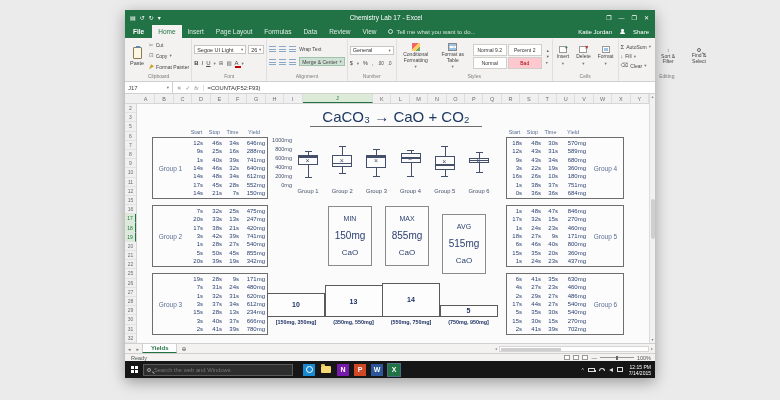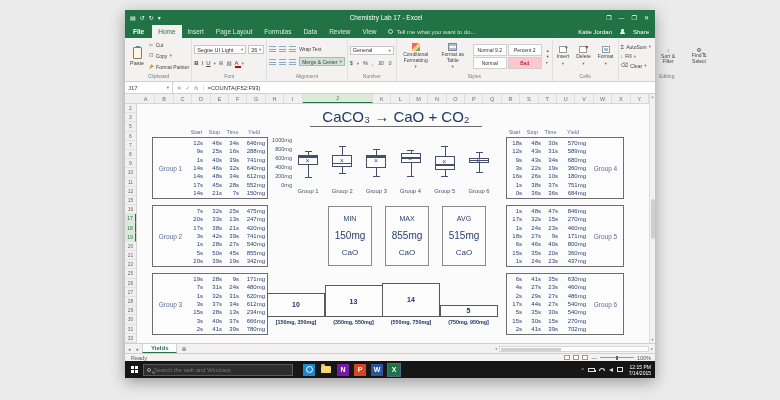--- a/index.html
+++ b/index.html
@@ -810,21 +810,21 @@
         <div class="card" style="left:191px;top:102px">
           <span class="t">MIN</span>
           <span class="m">150mg</span>
           <span class="b">CaO</span>
         </div>
         <div class="card" style="left:248px;top:102px">
           <span class="t">MAX</span>
           <span class="m">855mg</span>
           <span class="b">CaO</span>
         </div>
-        <div class="card" style="left:305px;top:102px">
+        <div class="card" style="left:305px;top:110px">
           <span class="t">AVG</span>
           <span class="m">515mg</span>
           <span class="b">CaO</span>
         </div>
 
         <div class="histchart">
             <div class="hbar" style="left: 0px; top: 10.5px; height: 24.5px;">
               <div class="hval">10</div>
             </div>
             <div class="hcat" style="left: -2px;">[150mg, 350mg]</div>

